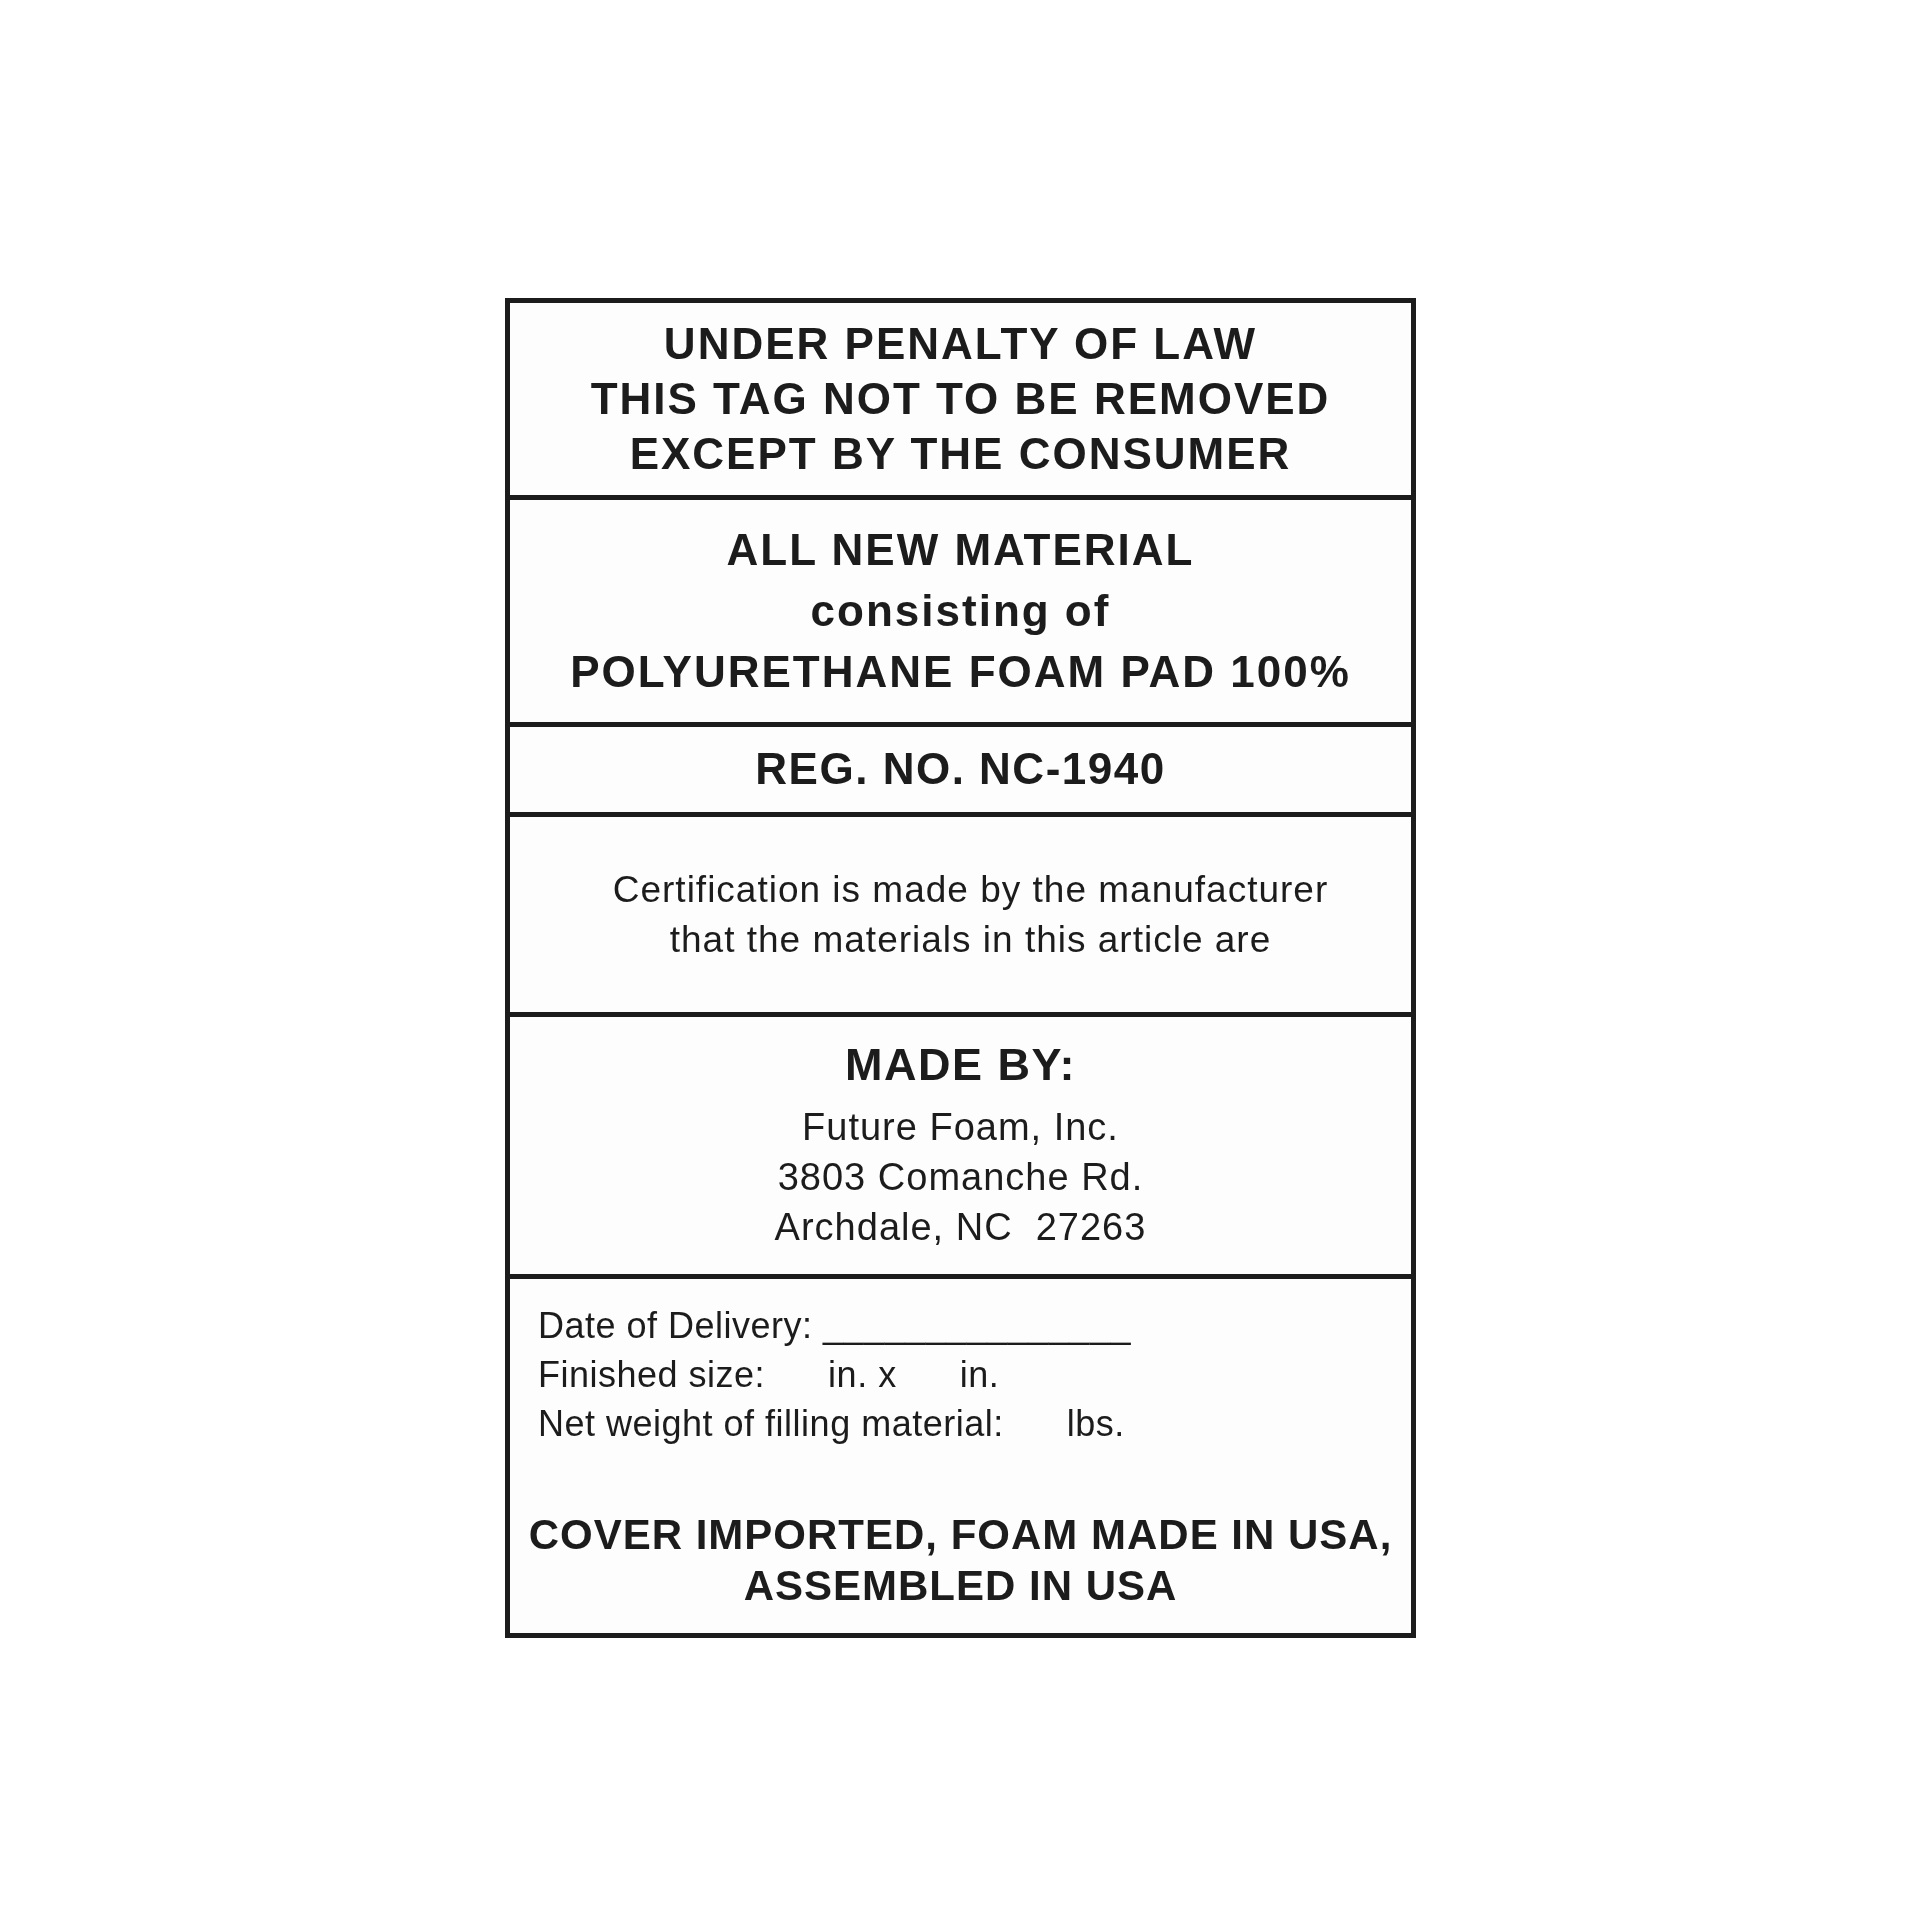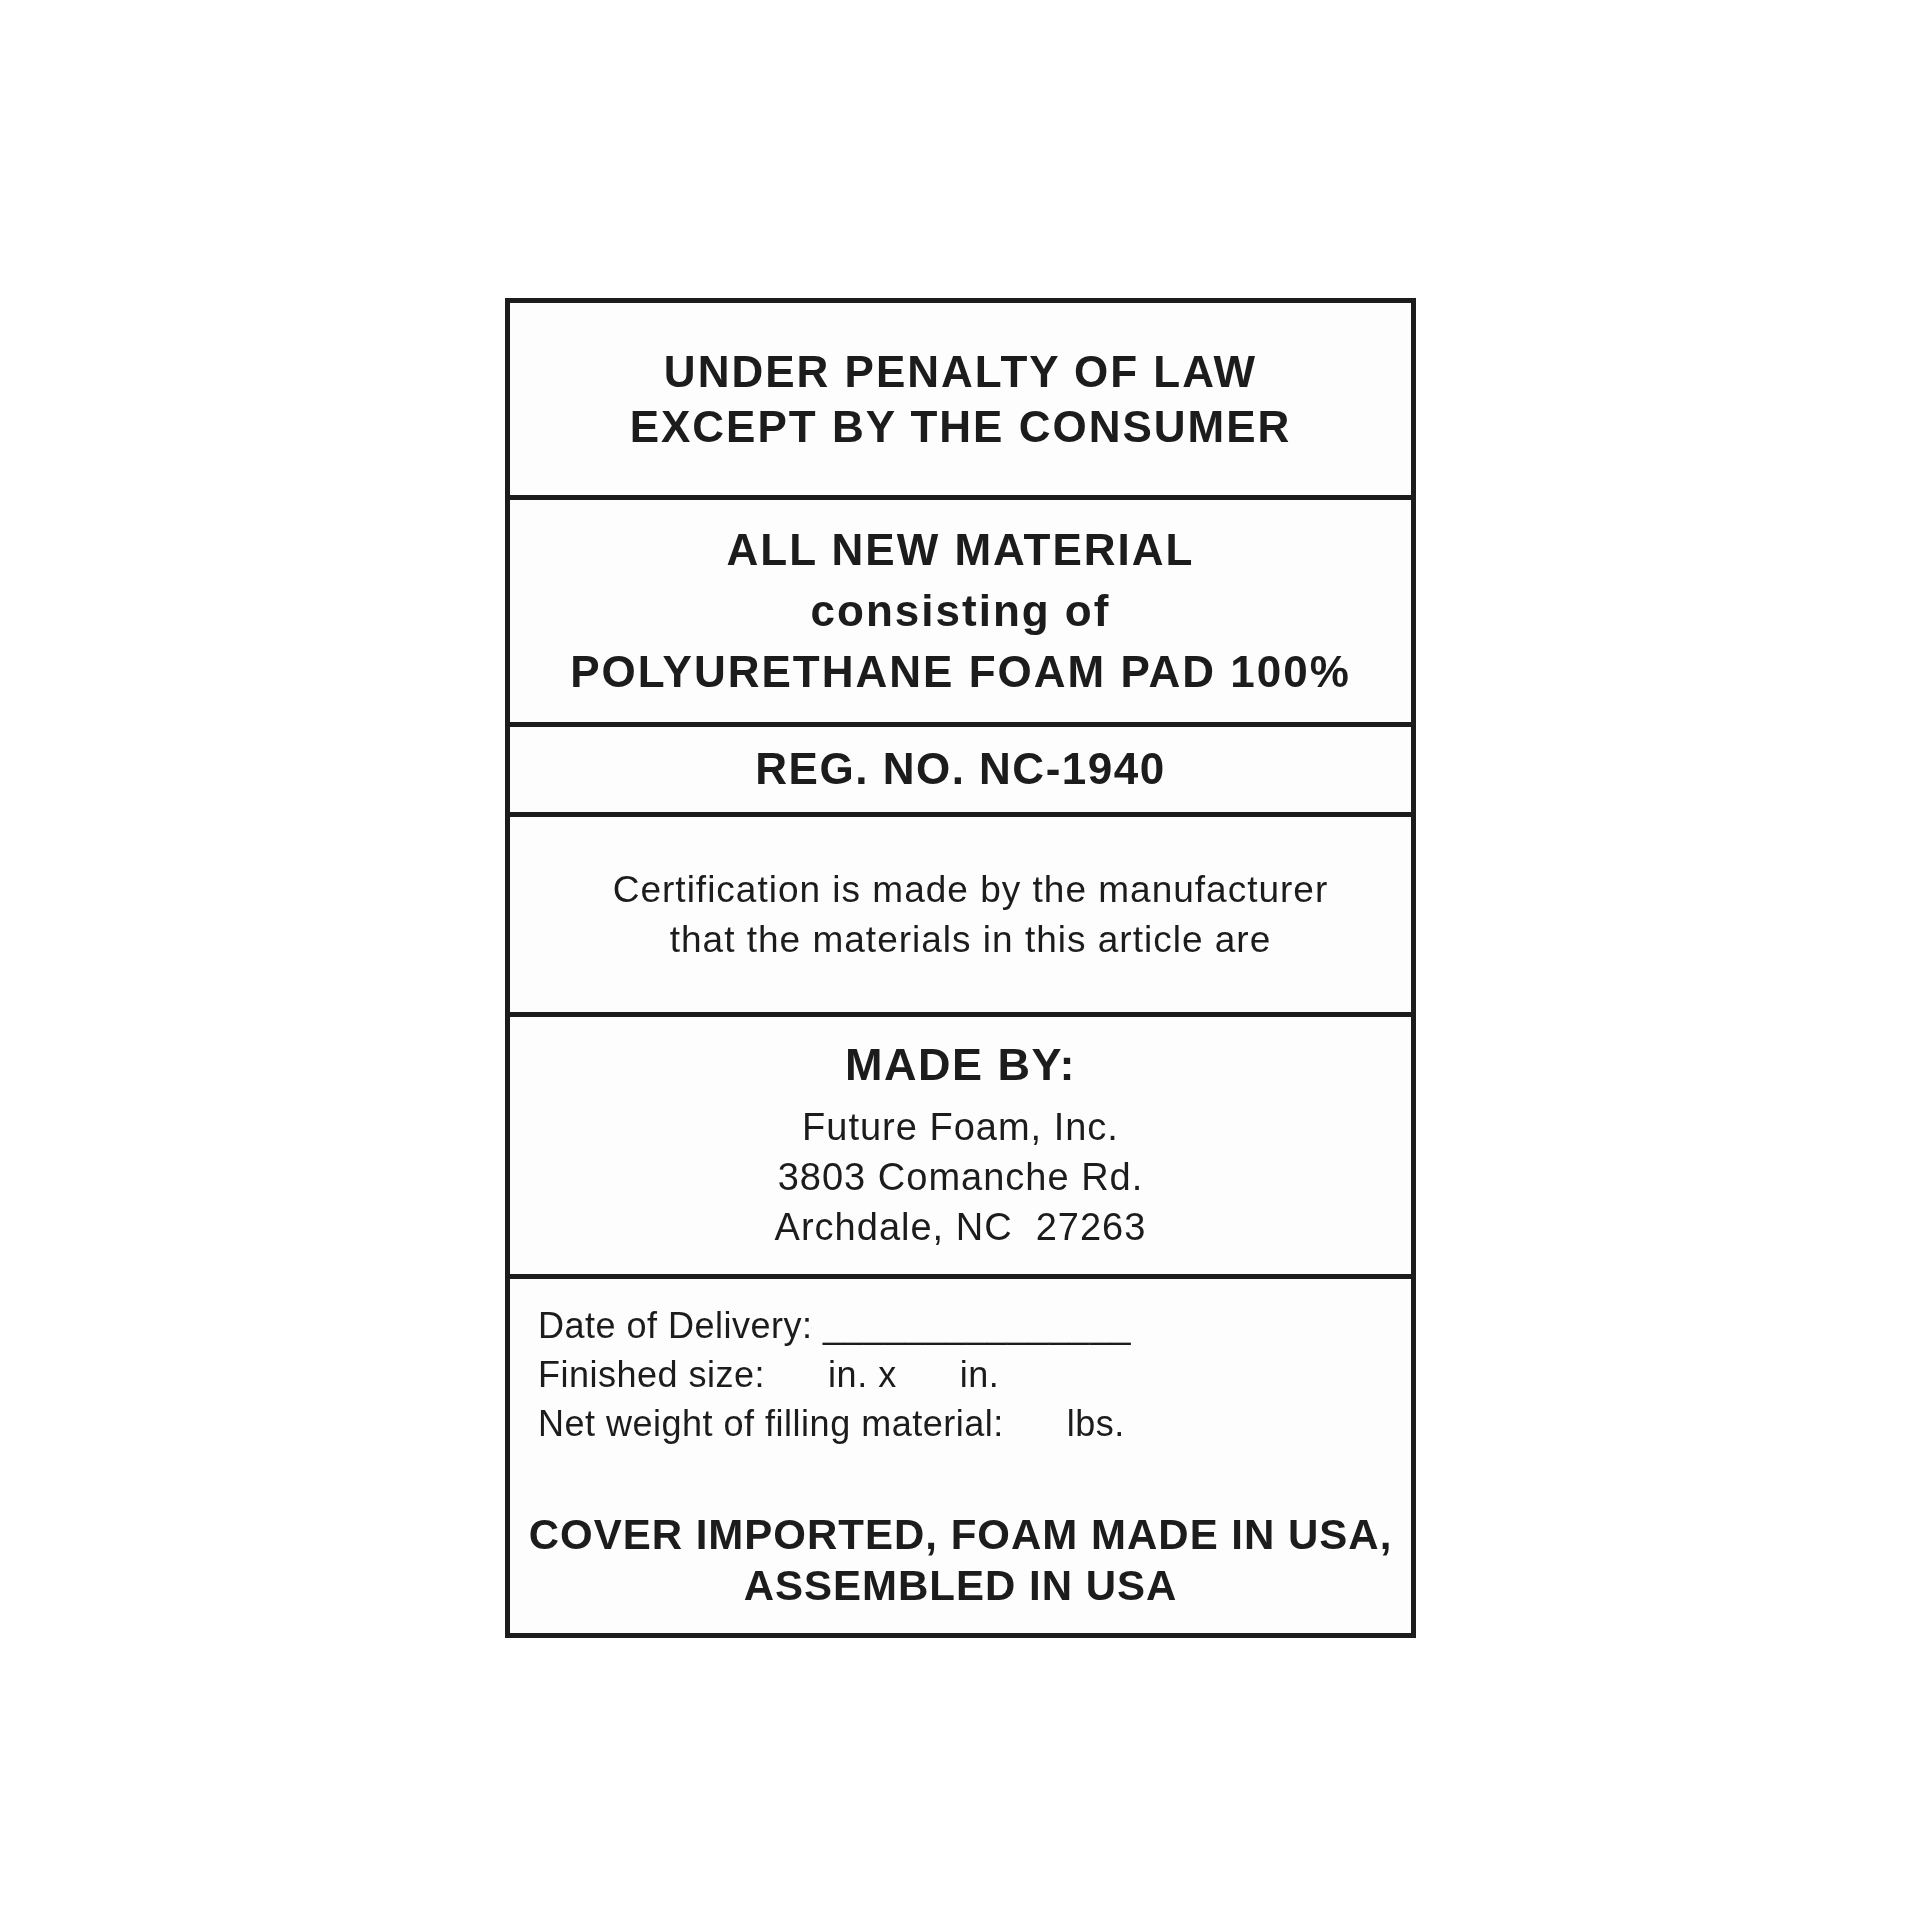--- a/index.html
+++ b/index.html
@@ -119,20 +119,21 @@
     white-space:pre;
   }
 </style>
 </head>
 <body>
 
 <div class="law-label">
 
   <div class="sec" id="sec-penalty">
     <div class="bold-line">UNDER PENALTY OF LAW</div>
+    <div class="bold-line">THIS TAG NOT TO BE REMOVED</div>
     <div class="bold-line">EXCEPT BY THE CONSUMER</div>
   </div>
 
   <div class="sec" id="sec-material">
     <div class="bold-line">ALL NEW MATERIAL</div>
     <div class="bold-line">consisting of</div>
     <div class="bold-line">POLYURETHANE FOAM PAD 100%</div>
   </div>
 
   <div class="sec" id="sec-registration">

